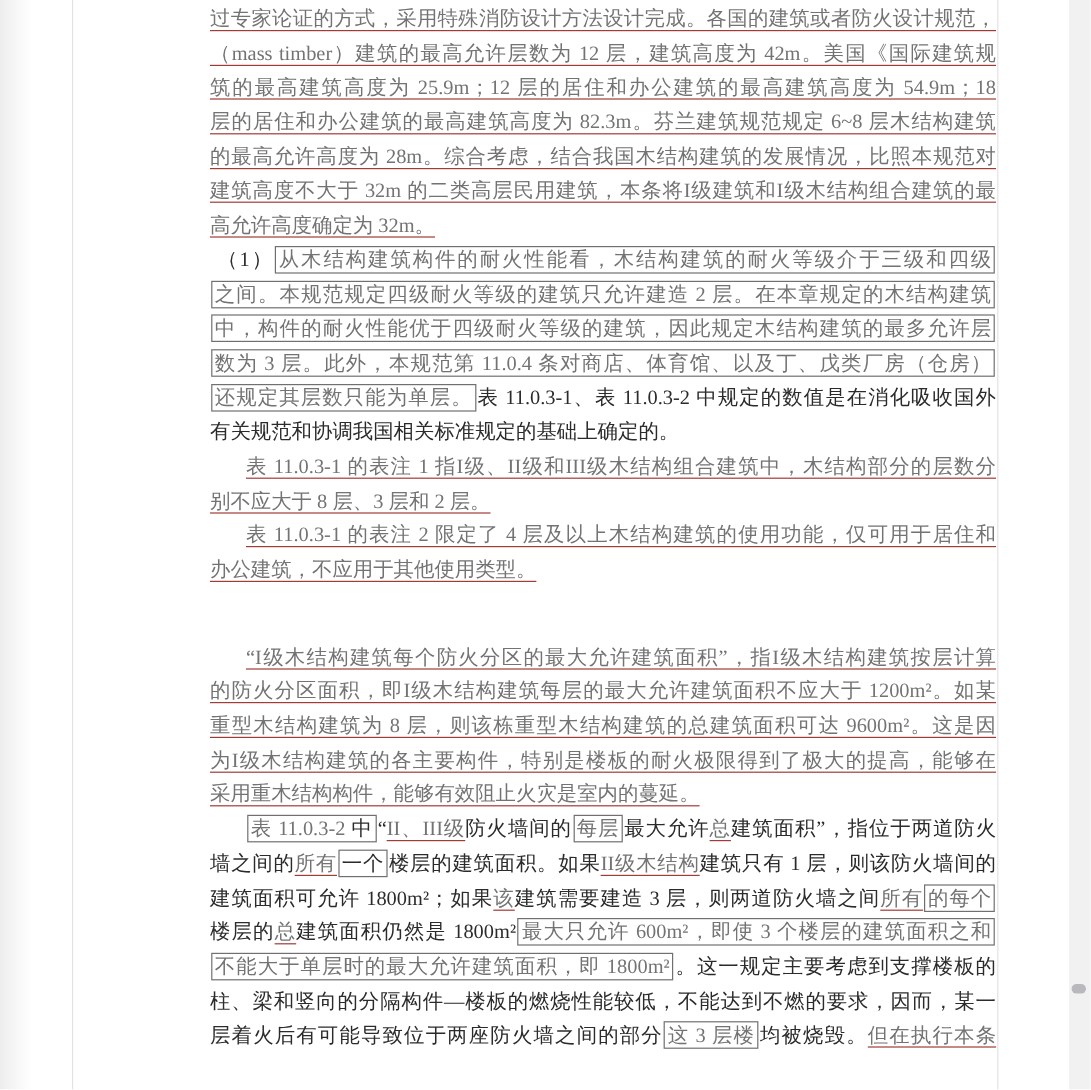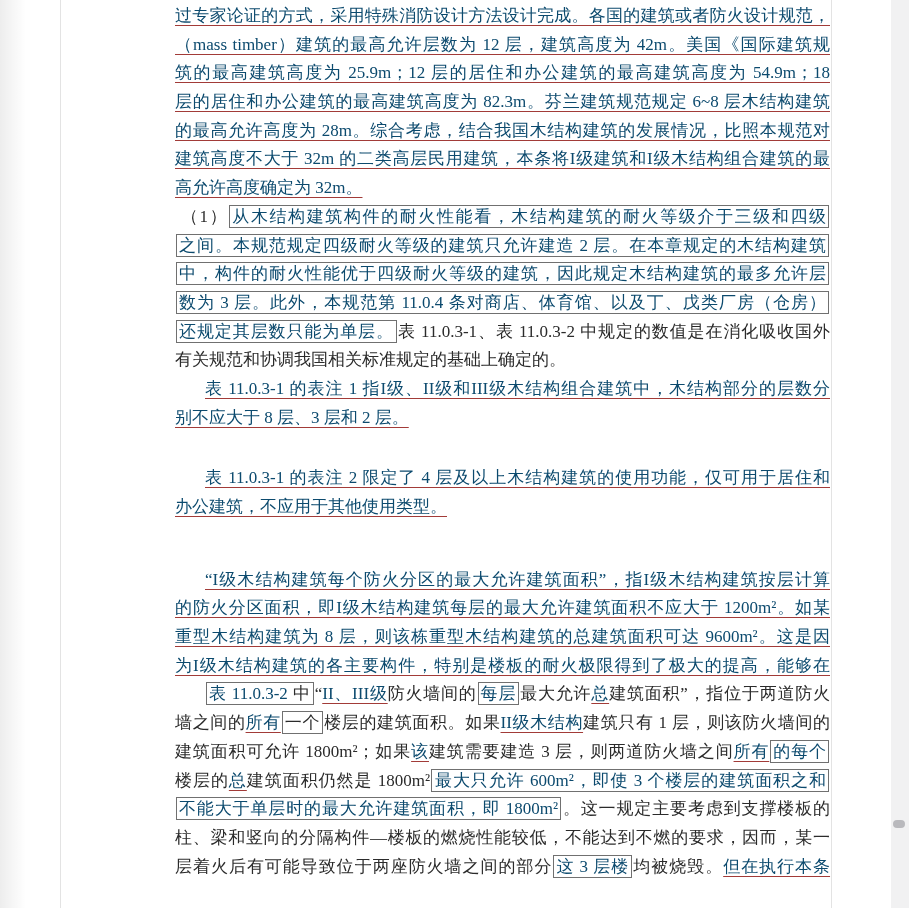--- a/index.html
+++ b/index.html
@@ -10,21 +10,21 @@
   .edge-rule{position:absolute;top:0;width:1px;height:908px;background:#e3e3e3;}
   #edge-left{left:60px;}
   #edge-right{left:831px;}
   #right-gutter{position:absolute;left:891px;top:0;width:18px;height:908px;background:#f1f1f2;}
   #scroll-dot{position:absolute;left:893px;top:820px;width:12px;height:8px;border-radius:4px;background:#b9b9bd;}
   #doc{position:absolute;left:175px;top:2px;width:655px;font-size:17px;color:#2b2b2b;}
   .line{height:28.7px;line-height:28.7px;white-space:nowrap;
         text-align:justify;text-align-last:justify;overflow:visible;}
   .line.left{text-align:center;text-align-last:left;}
   .seg{white-space:normal;}
-  .seg.red{color:#0c4a6e;}
+  .seg.red{color:#737373;}
   .seg.black{color:#2b2b2b;}
   .seg.u{text-decoration:underline;text-decoration-color:#a23b38;
          text-decoration-thickness:1px;text-underline-offset:3.5px;}
   .box{border:1px solid #707070;padding:1px 2px;margin:0 1px;}
 </style>
 </head>
 <body>
 
 <div id="stage">
   <div id="left-shade"></div>
@@ -41,26 +41,27 @@
       <div class="line"><span class="seg red u">建筑高度不大于 32m 的二类高层民用建筑，本条将I级建筑和I级木结构组合建筑的最</span></div>
       <div class="line left"><span class="seg red u">高允许高度确定为 32m。</span></div>
       <div class="line" style="padding-left: 6px;"><span class="seg black">（1）</span><span class="box"><span class="seg red">从木结构建筑构件的耐火性能看，木结构建筑的耐火等级介于三级和四级</span></span></div>
       <div class="line"><span class="box"><span class="seg red">之间。本规范规定四级耐火等级的建筑只允许建造 2 层。在本章规定的木结构建筑</span></span></div>
       <div class="line"><span class="box"><span class="seg red">中，构件的耐火性能优于四级耐火等级的建筑，因此规定木结构建筑的最多允许层</span></span></div>
       <div class="line"><span class="box"><span class="seg red">数为 3 层。此外，本规范第 11.0.4 条对商店、体育馆、以及丁、戊类厂房（仓房）</span></span></div>
       <div class="line"><span class="box"><span class="seg red">还规定其层数只能为单层。</span></span><span class="seg black">表 11.0.3-1、表 11.0.3-2 中规定的数值是在消化吸收国外</span></div>
       <div class="line left"><span class="seg black">有关规范和协调我国相关标准规定的基础上确定的。</span></div>
       <div class="line" style="padding-left: 30px;"><span class="seg red u">表 11.0.3-1 的表注 1 指I级、II级和III级木结构组合建筑中，木结构部分的层数分</span></div>
       <div class="line left"><span class="seg red u">别不应大于 8 层、3 层和 2 层。</span></div>
-      <div class="line" style="padding-left: 30px; margin-top: 32px;"><span class="seg red u">表 11.0.3-1 的表注 2 限定了 4 层及以上木结构建筑的使用功能，仅可用于居住和</span></div>
+      <div class="line" style="padding-left: 30px;"><span class="seg red u">表 11.0.3-1 的表注 2 限定了 4 层及以上木结构建筑的使用功能，仅可用于居住和</span></div>
       <div class="line left"><span class="seg red u">办公建筑，不应用于其他使用类型。</span></div>
       <div class="line" style="padding-left: 30px; margin-top: 44px;"><span class="seg red u">“I级木结构建筑每个防火分区的最大允许建筑面积”，指I级木结构建筑按层计算</span></div>
       <div class="line"><span class="seg red u">的防火分区面积，即I级木结构建筑每层的最大允许建筑面积不应大于 1200m²。如某</span></div>
       <div class="line"><span class="seg red u">重型木结构建筑为 8 层，则该栋重型木结构建筑的总建筑面积可达 9600m²。这是因</span></div>
       <div class="line"><span class="seg red u">为I级木结构建筑的各主要构件，特别是楼板的耐火极限得到了极大的提高，能够在</span></div>
+      <div class="line left"><span class="seg red u">采用重木结构构件，能够有效阻止火灾是室内的蔓延。</span></div>
       <div class="line" style="padding-left: 30px;"><span class="box"><span class="seg red">表 11.0.3-2</span><span class="seg black"> 中</span></span><span class="seg black">“</span><span class="seg red u">II、III级</span><span class="seg black">防火墙间的</span><span class="box"><span class="seg red">每层</span></span><span class="seg black">最大允许</span><span class="seg red u">总</span><span class="seg black">建筑面积”，指位于两道防火</span></div>
       <div class="line"><span class="seg black">墙之间的</span><span class="seg red u">所有</span><span class="box"><span class="seg black">一个</span></span><span class="seg black">楼层的建筑面积。如果</span><span class="seg red u">II级木结构</span><span class="seg black">建筑只有 1 层，则该防火墙间的</span></div>
       <div class="line"><span class="seg black">建筑面积可允许 1800m²；如果</span><span class="seg red u">该</span><span class="seg black">建筑需要建造 3 层，则两道防火墙之间</span><span class="seg red u">所有</span><span class="box"><span class="seg red">的每个</span></span></div>
       <div class="line"><span class="seg black">楼层的</span><span class="seg red u">总</span><span class="seg black">建筑面积仍然是 1800m²</span><span class="box"><span class="seg red">最大只允许 600m²，即使 3 个楼层的建筑面积之和</span></span></div>
       <div class="line"><span class="box"><span class="seg red">不能大于单层时的最大允许建筑面积，即 1800m²</span></span><span class="seg black">。这一规定主要考虑到支撑楼板的</span></div>
       <div class="line"><span class="seg black">柱、梁和竖向的分隔构件—楼板的燃烧性能较低，不能达到不燃的要求，因而，某一</span></div>
       <div class="line"><span class="seg black">层着火后有可能导致位于两座防火墙之间的部分</span><span class="box"><span class="seg red">这 3 层楼</span></span><span class="seg black">均被烧毁。</span><span class="seg red u">但在执行本条</span></div>
     </div>
 </div>
 

